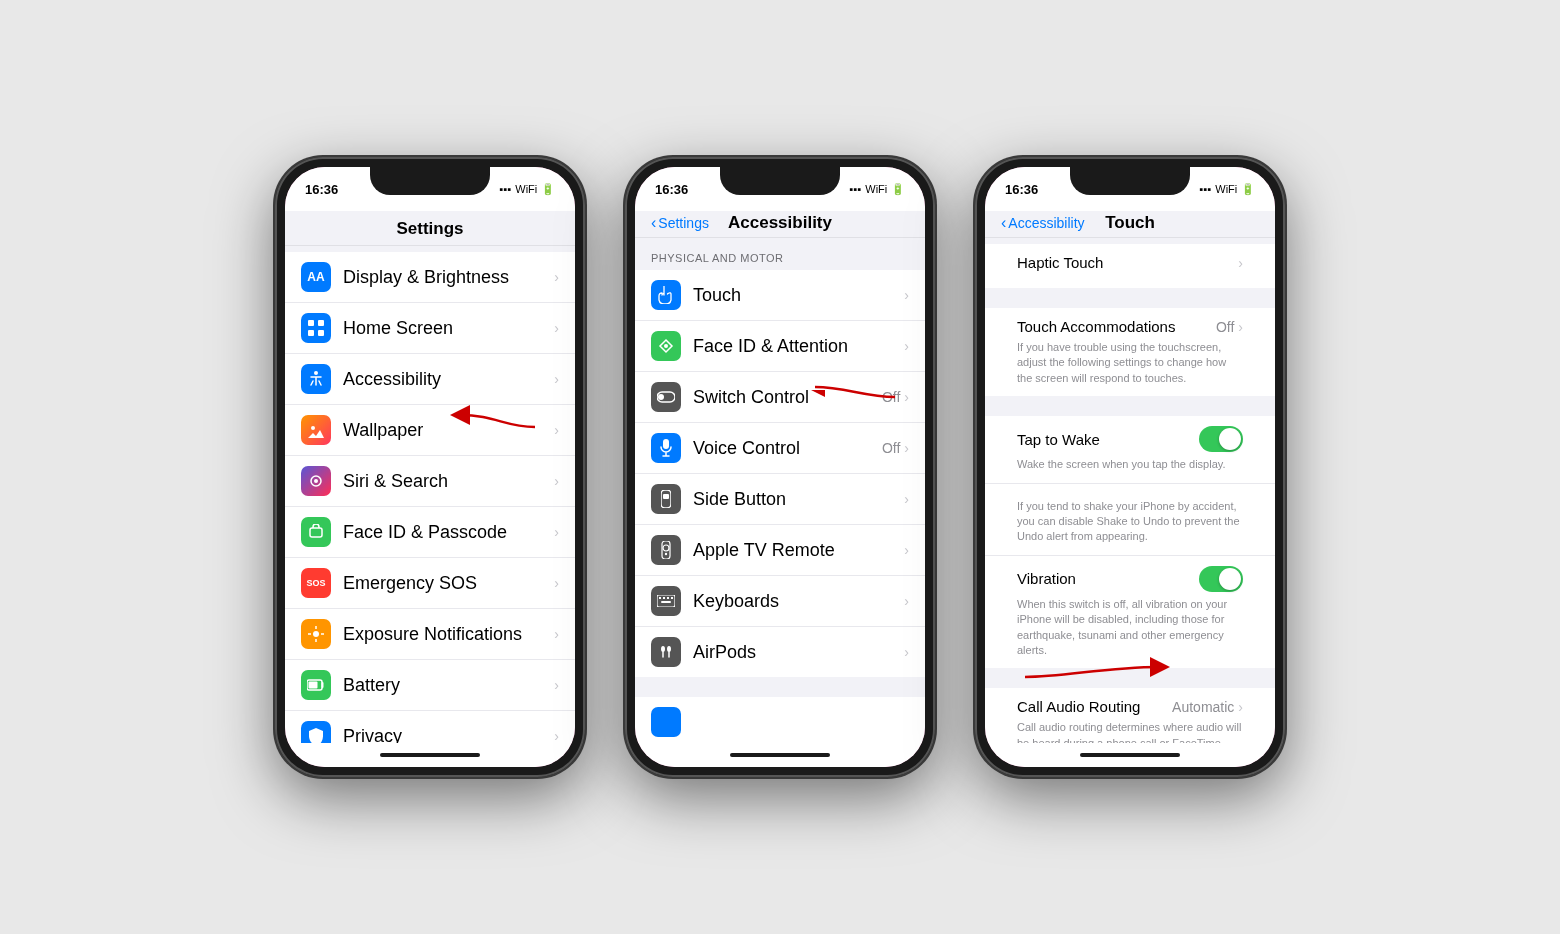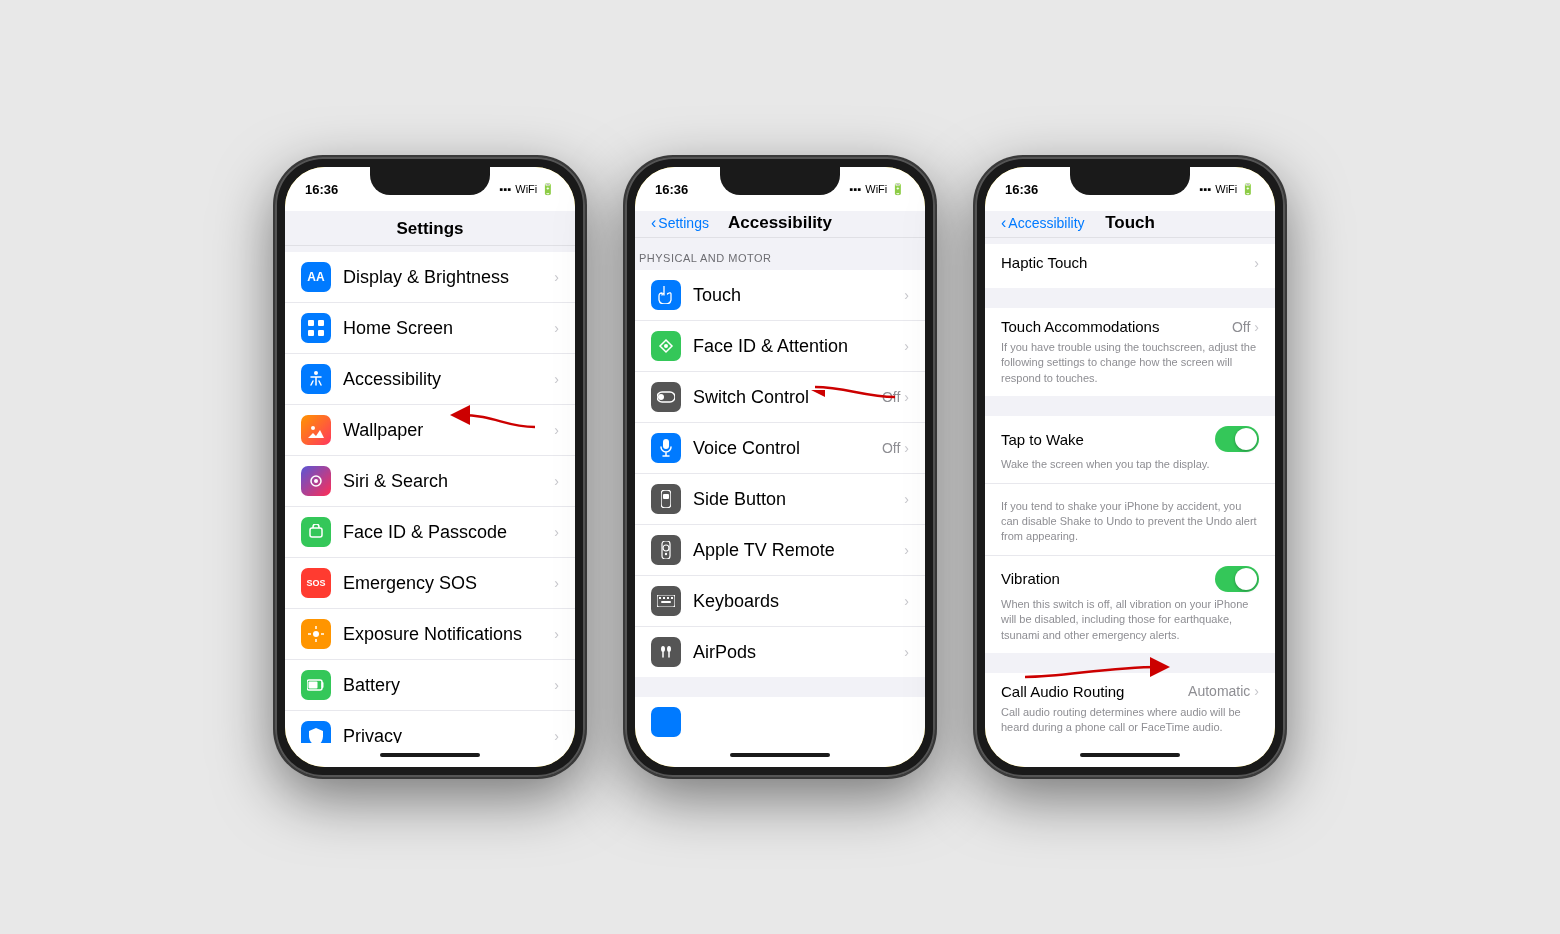--- a/index.html
+++ b/index.html
@@ -22,21 +22,21 @@
       border-radius: 48px;
       padding: 10px;
       box-shadow: 0 0 0 2px #3a3a3a, 0 20px 60px rgba(0,0,0,0.5), inset 0 0 0 2px #555;
       position: relative;
       flex-shrink: 0;
     }
 
     .phone-inner {
       width: 100%;
       height: 100%;
-      background: #fde047;
+      background: #f9a8d4;
       border-radius: 40px;
       overflow: hidden;
       position: relative;
       display: flex;
       flex-direction: column;
     }
 
     
     .notch-bar {
       background: #fff;
@@ -130,21 +130,21 @@
       scrollbar-width: none;
     }
     .screen-content::-webkit-scrollbar { display: none; }
 
     .settings-section-header {
       font-size: 11px;
       font-weight: 400;
       color: #6d6d72;
       text-transform: uppercase;
       letter-spacing: 0.5px;
-      padding: 14px 4px 6px;
+      padding: 14px 16px 6px;
     }
 
     .settings-group {
       background: #fff;
       margin: 0 0 20px 0;
     }
 
     .settings-item {
       display: flex;
       align-items: center;
@@ -224,21 +224,21 @@
       box-shadow: 0 1px 3px rgba(0,0,0,0.3);
     }
 
     
     .detail-group {
       background: #fff;
       margin-bottom: 20px;
     }
 
     .detail-item {
-      padding: 10px 16px;
+      padding: 10px 32px;
       border-bottom: 1px solid #e8e8ed;
       min-height: 44px;
     }
 
     .detail-item:last-child { border-bottom: none; }
 
     .detail-item-row {
       display: flex;
       align-items: center;
       justify-content: space-between;

